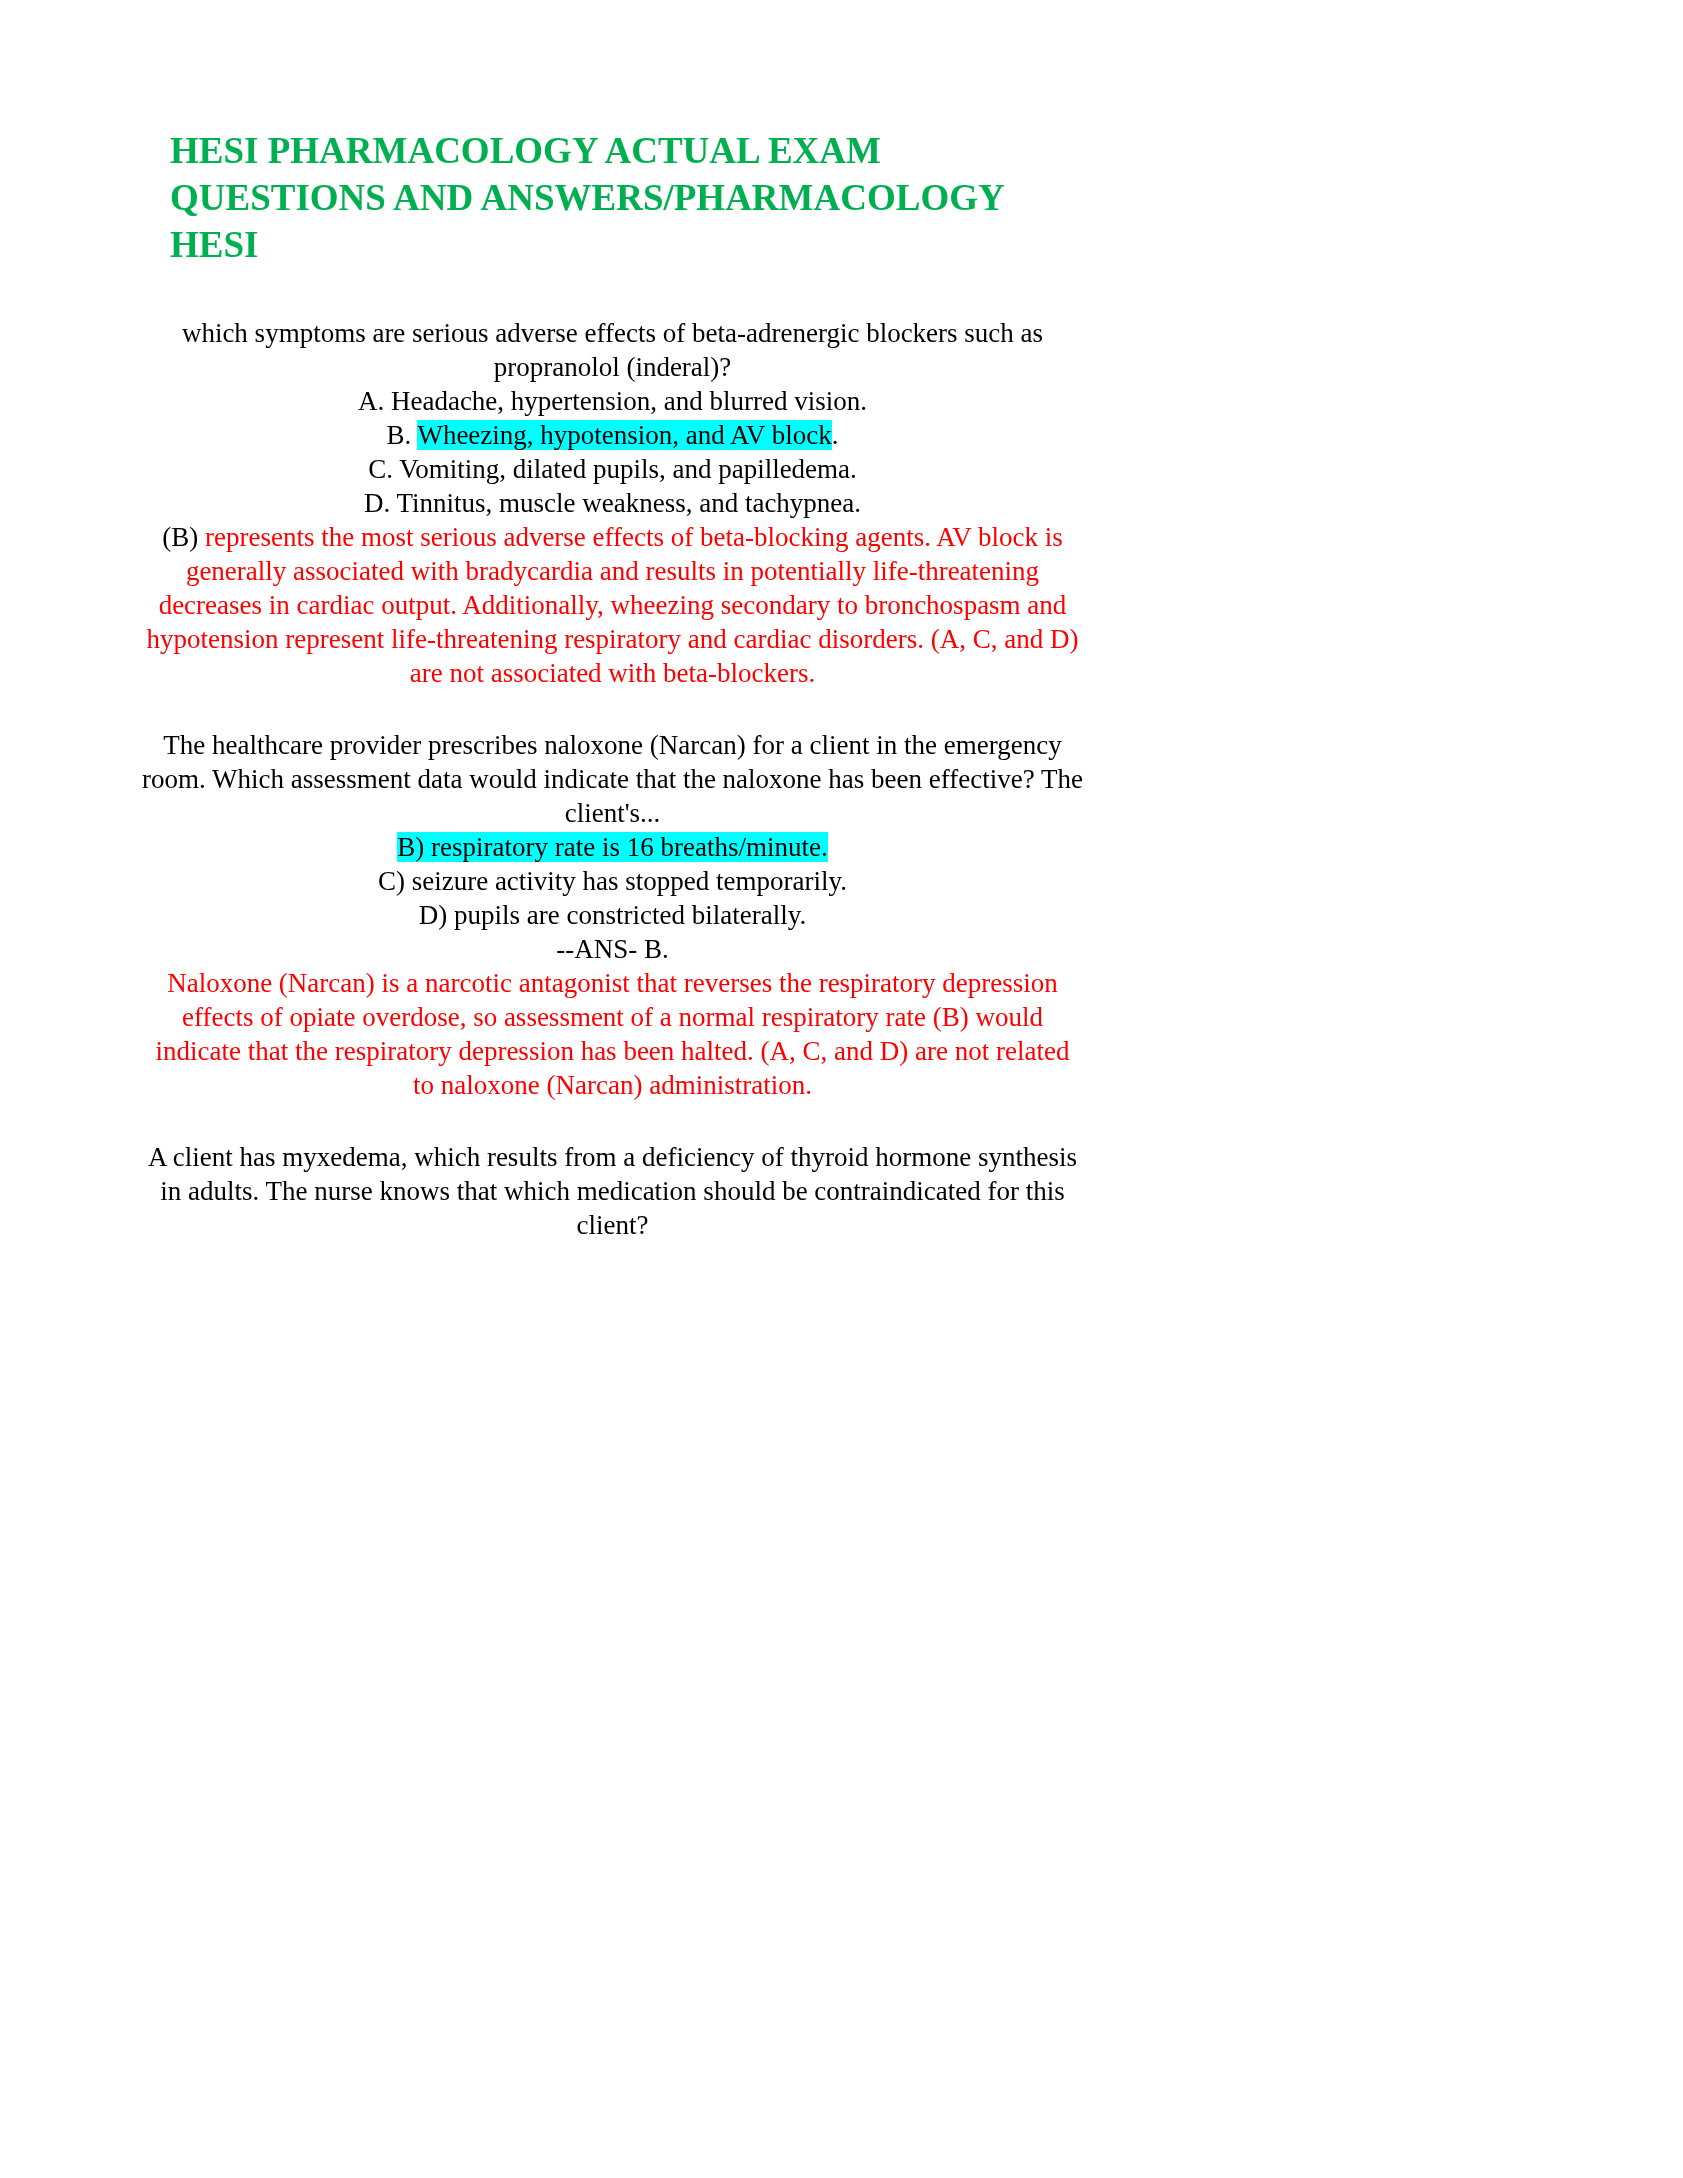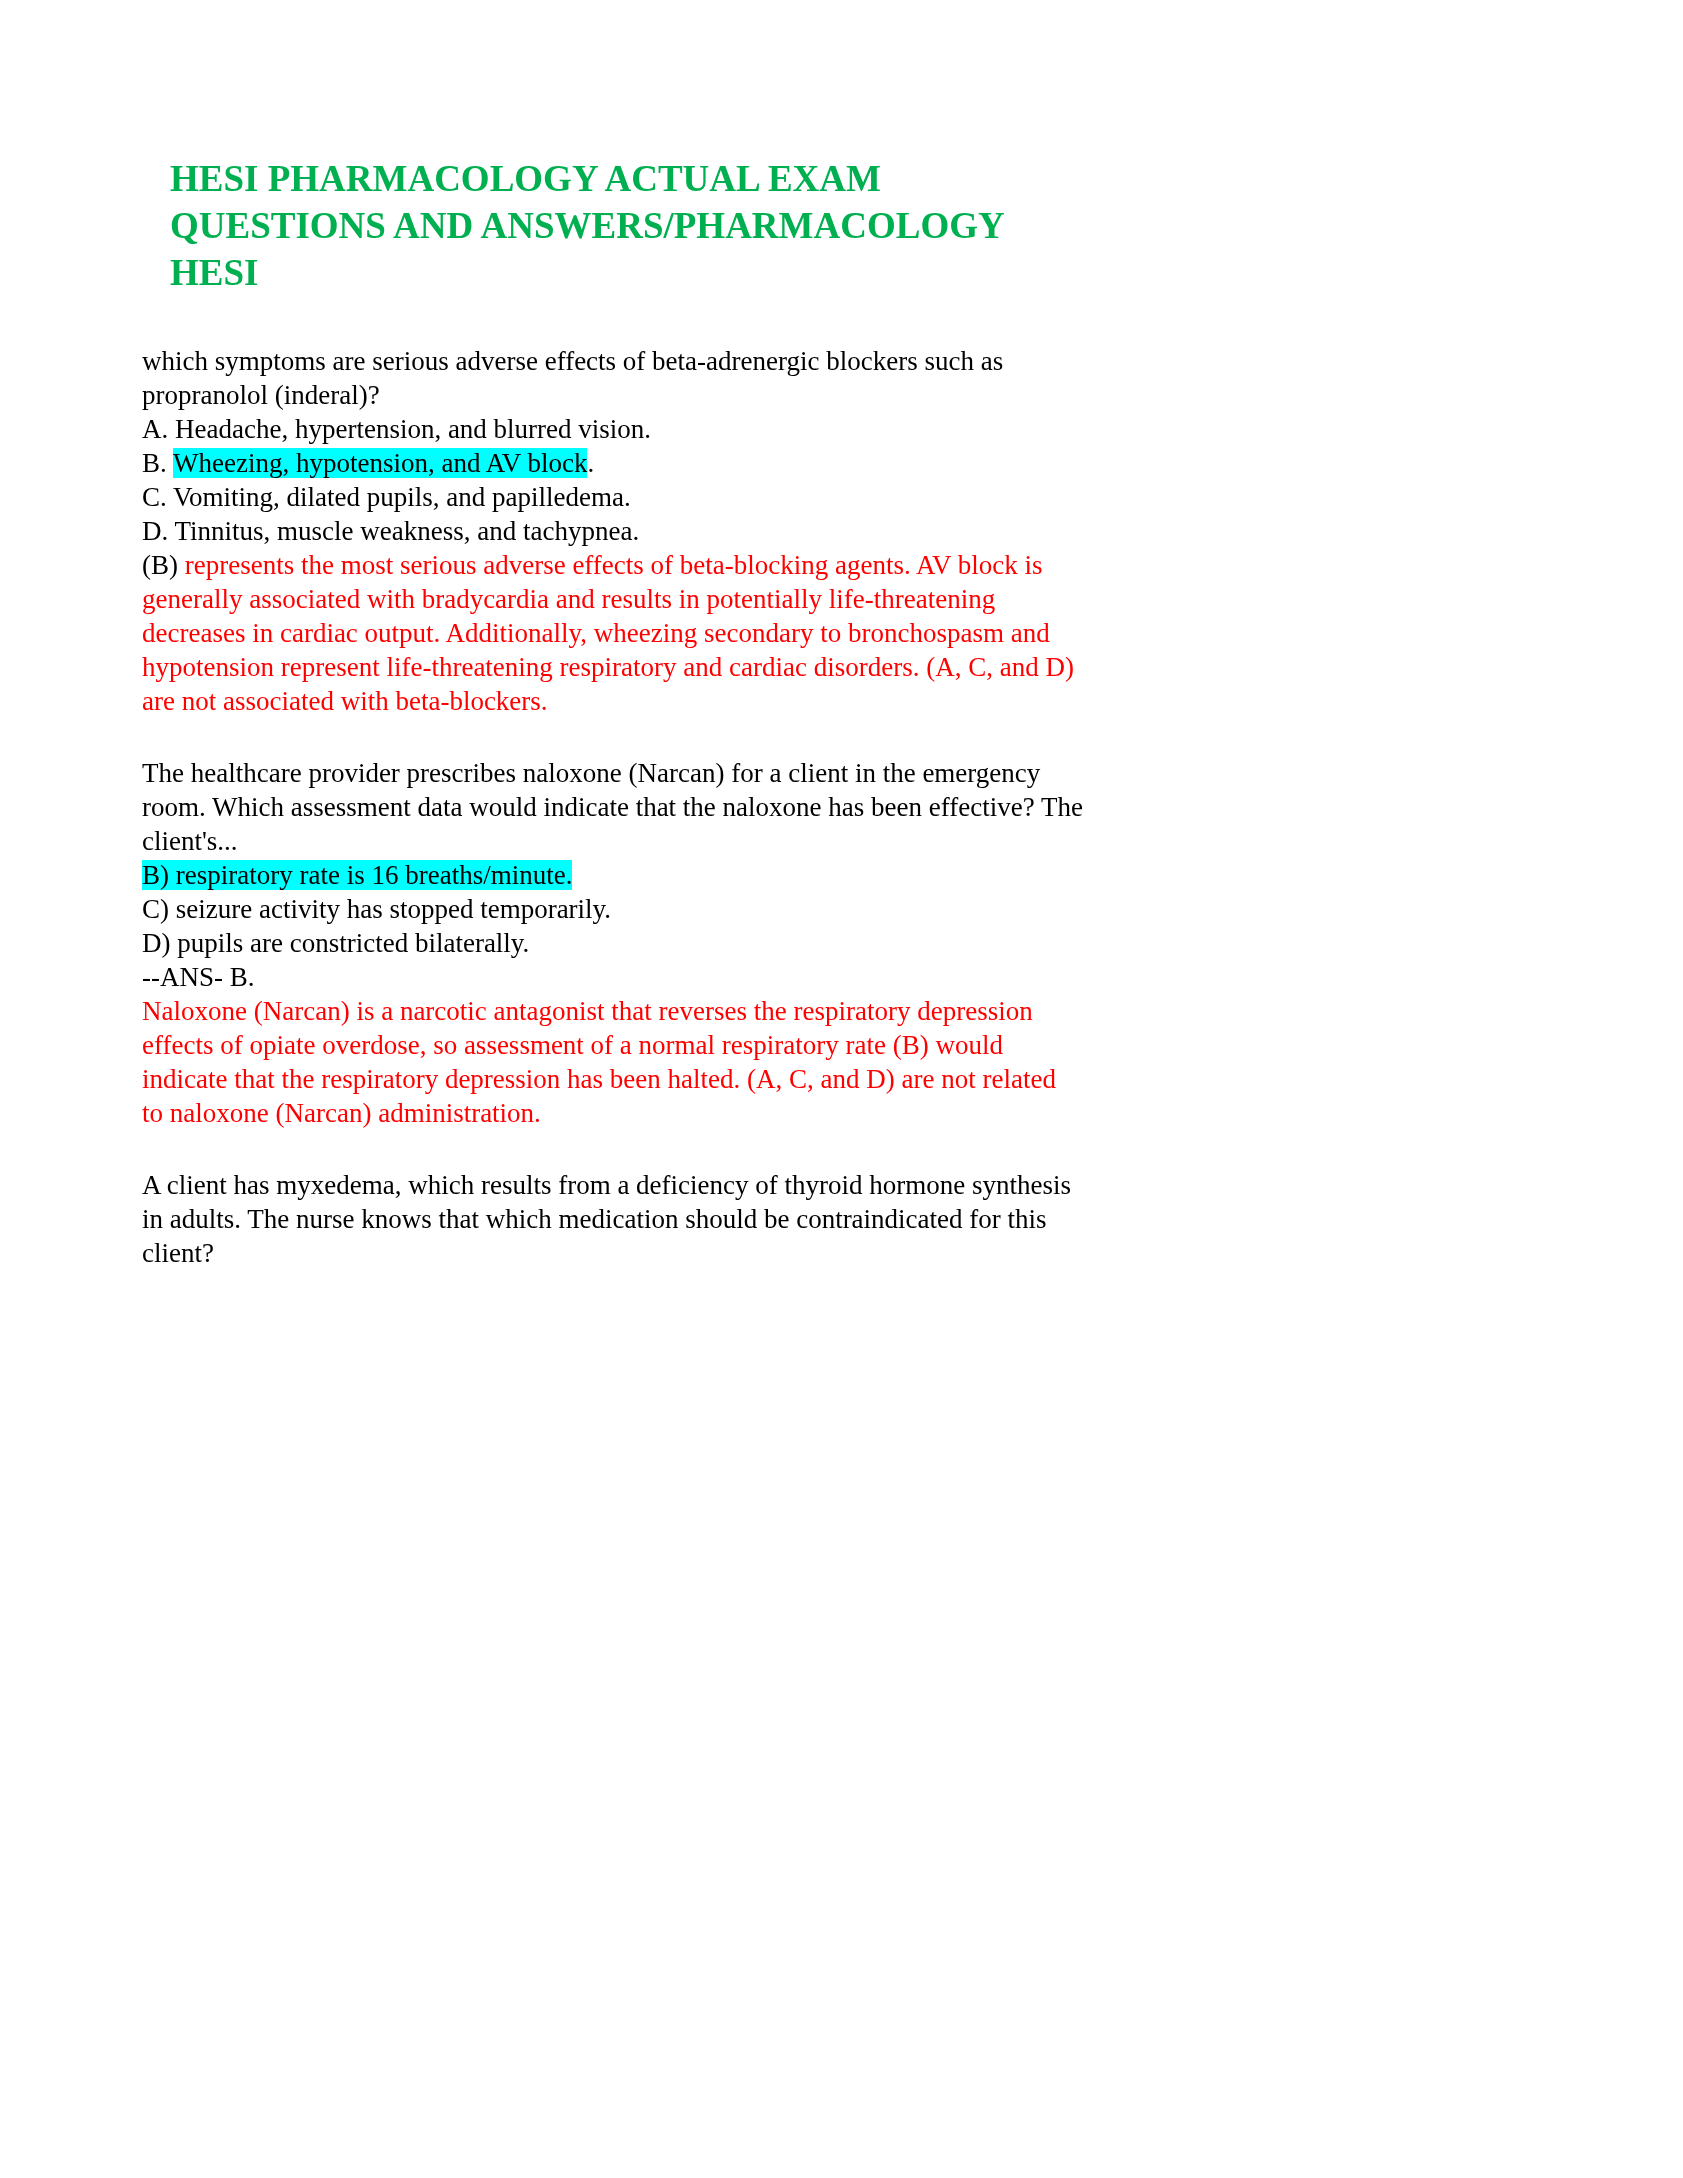--- a/index.html
+++ b/index.html
@@ -21,31 +21,31 @@
     width: 941px;
   }
   .doc-title {
     color: var(--title-color, #00B050);
     font-weight: bold;
     font-size: 37px;
     line-height: 47px;
   }
   .title-part1 {
     margin-left: 28px;
-    margin-top: 28px;
   }
   .doc-body {
     margin-top: 48px;
     font-size: 27px;
     line-height: 34px;
     color: var(--body-color, #000000);
   }
   p.line {
     margin: 0;
     white-space: pre-wrap;
+    text-align: center;
   }
   .seg-body {
     color: var(--body-color, #000000);
   }
   .seg-highlight {
     background: var(--highlight-color, #00FFFF);
     color: var(--body-color, #000000);
   }
   .seg-red {
     color: var(--explanation-color, #FF0000);

